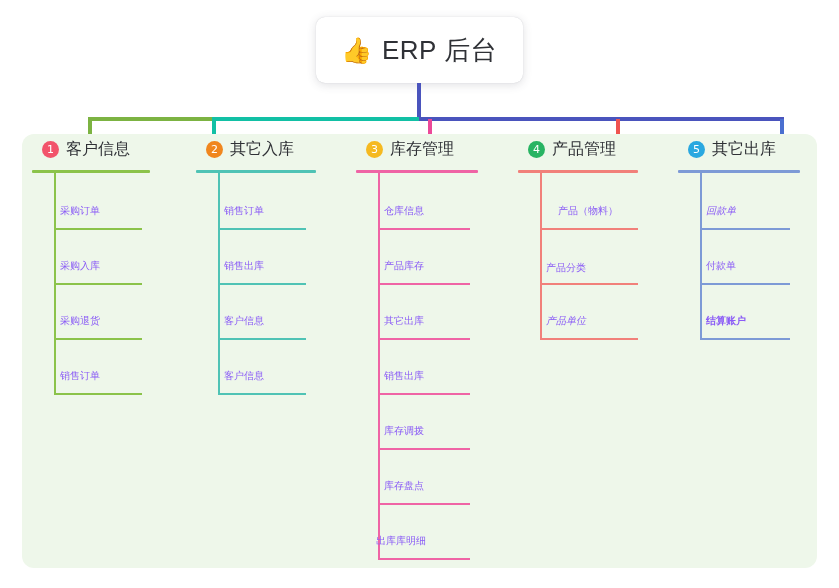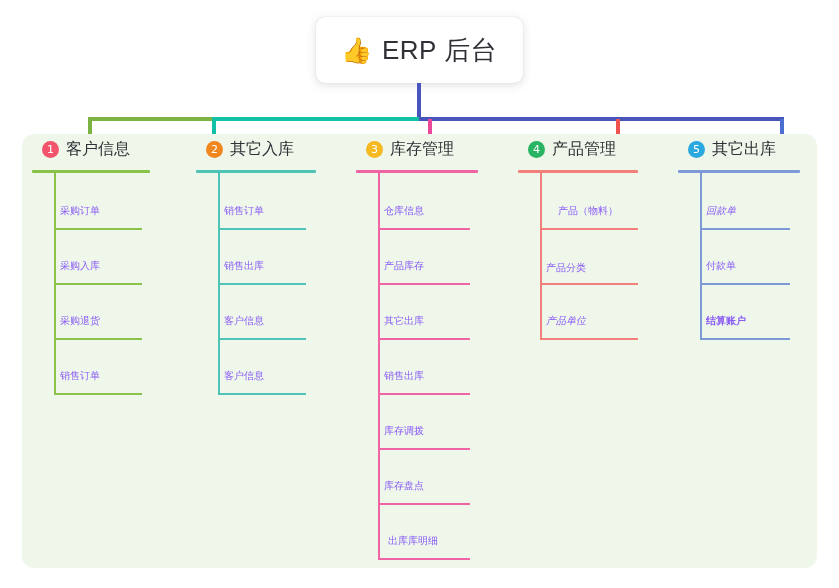--- a/index.html
+++ b/index.html
@@ -200,21 +200,21 @@
         <div class="item-label" style="left: 28px; top: 125px;">产品库存</div>
         <div class="item-rule" style="left: 22px; top: 149px; width: 92px; background: rgb(239, 100, 165);"></div>
         <div class="item-label" style="left: 28px; top: 180px;">其它出库</div>
         <div class="item-rule" style="left: 22px; top: 204px; width: 92px; background: rgb(239, 100, 165);"></div>
         <div class="item-label" style="left: 28px; top: 235px;">销售出库</div>
         <div class="item-rule" style="left: 22px; top: 259px; width: 92px; background: rgb(239, 100, 165);"></div>
         <div class="item-label" style="left: 28px; top: 290px;">库存调拨</div>
         <div class="item-rule" style="left: 22px; top: 314px; width: 92px; background: rgb(239, 100, 165);"></div>
         <div class="item-label" style="left: 28px; top: 345px;">库存盘点</div>
         <div class="item-rule" style="left: 22px; top: 369px; width: 92px; background: rgb(239, 100, 165);"></div>
-        <div class="item-label" style="left: 32px; top: 400px; text-align: right;">出库库明细</div>
+        <div class="item-label" style="left: 20px; top: 400px; text-align: right;">出库库明细</div>
         <div class="item-rule" style="left: 22px; top: 424px; width: 92px; background: rgb(239, 100, 165);"></div>
       </div>
       <div class="column" style="left: 496px;">
         <div class="col-head">
           <span class="badge" style="background: rgb(40, 180, 99);">4</span>
           <span class="col-title">产品管理</span>
         </div>
         <div class="head-rule" style="left: 0px; top: 36px; width: 120px; background: rgb(241, 128, 122);"></div>
         <div class="trunk" style="left: 22px; top: 39px; height: 165px; background: rgb(241, 128, 122);"></div>
         <div class="item-label" style="left: 40px; top: 70px;">产品（物料）</div>

